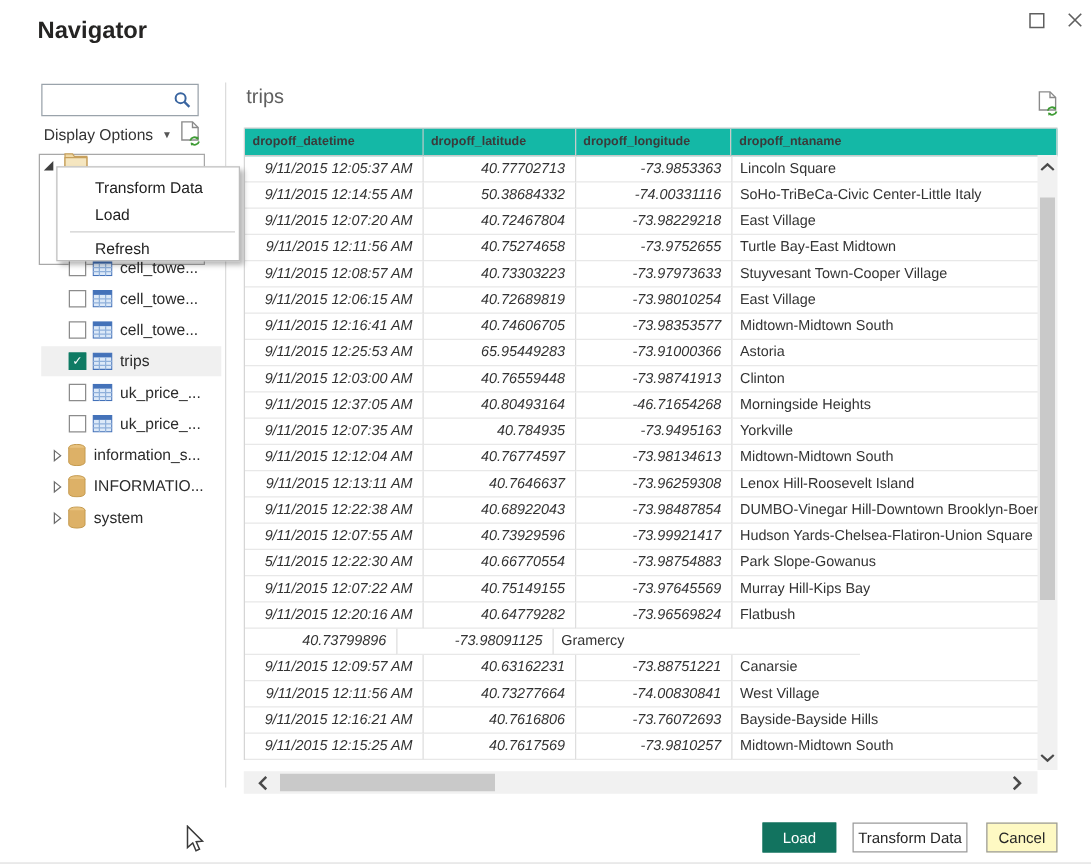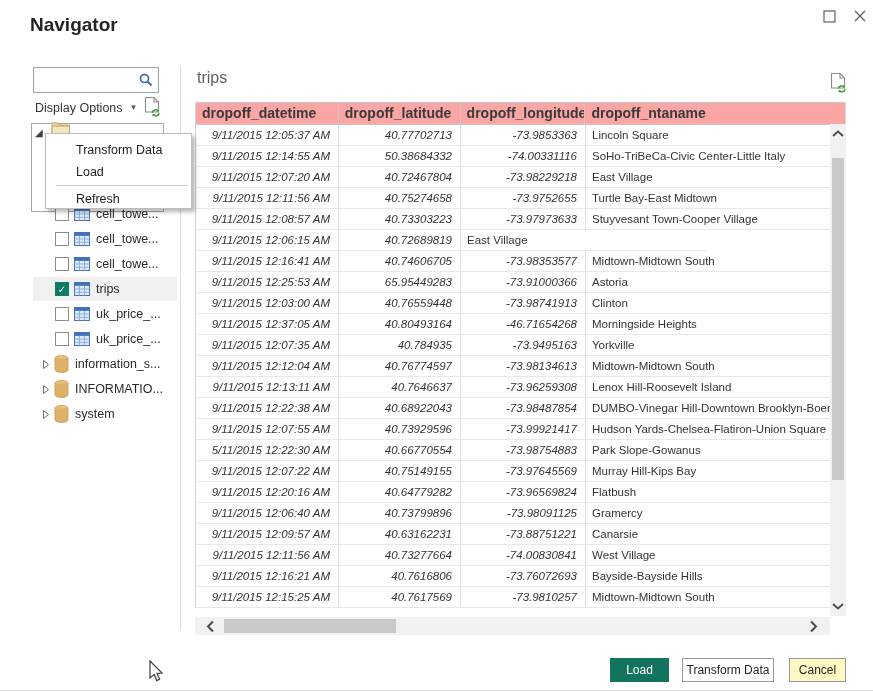--- a/index.html
+++ b/index.html
@@ -44,22 +44,22 @@
   
   .ctx-menu { left:45px; top:133px; width:147px; height:76px; background:#fff; border:1px solid #bdbdbd;
     box-shadow:3px 3px 4px rgba(0,0,0,0.28); padding-top:5px; z-index:30; }
   .ctx-item { height:22px; line-height:22px; padding-left:30px; font-size:12.5px; color:#1e1e1e; cursor:default; }
   .ctx-sep { border-top:1px solid #d0d0d0; margin:2px 3px 2px 10px; }
 
   
   .prev-title { left:197px; top:69px; font-size:16px; color:#5f5f5f; }
   .tbl { left:195px; top:102px; width:651px; border-left:1px solid #d5d5d5; }
   .thead { display:flex; border-top:1px solid #c9c9c9; }
-  .hcell { height:22px; line-height:21px; background:#fca5a5; border-bottom:1px solid #c9c9c9; border-right:1px solid #c9c9c9;
-    font-size:14px; font-weight:700; color:#3a3a3a; padding:0 6px; white-space:nowrap; overflow:hidden; }
+  .hcell { height:22px; line-height:21px; background:#14b8a6; border-bottom:1px solid #c9c9c9; border-right:1px solid #c9c9c9;
+    font-size:10px; font-weight:700; color:#3a3a3a; padding:0 6px; white-space:nowrap; overflow:hidden; }
   .h0{width:143px;} .h1{width:122px;} .h2{width:125px;} .h3{width:261px; border-right:1px solid #d9d9d9;}
   .trow { display:flex; }
   .cell { height:21px; line-height:20px; border-bottom:1px solid #e8e8e8; border-right:1px solid #dedede;
     font-size:11.5px; padding:0 8px; white-space:nowrap; overflow:hidden; color:#333; }
   .c0 { width:143px; text-align:right; font-style:italic; }
   .c1 { width:122px; text-align:right; font-style:italic; }
   .c2 { width:125px; text-align:right; font-style:italic; }
   .c3 { width:245px; text-align:left; padding-left:6px; border-right:none; }
 
   
@@ -298,20 +298,21 @@
         </div>
         <div class="trow">
           <div class="cell c0">9/11/2015 12:08:57 AM</div>
           <div class="cell c1">40.73303223</div>
           <div class="cell c2">-73.97973633</div>
           <div class="cell c3">Stuyvesant Town-Cooper Village</div>
         </div>
         <div class="trow">
           <div class="cell c0">9/11/2015 12:06:15 AM</div>
           <div class="cell c1">40.72689819</div>
+          <div class="cell c2">-73.98010254</div>
           <div class="cell c3">East Village</div>
         </div>
         <div class="trow">
           <div class="cell c0">9/11/2015 12:16:41 AM</div>
           <div class="cell c1">40.74606705</div>
           <div class="cell c2">-73.98353577</div>
           <div class="cell c3">Midtown-Midtown South</div>
         </div>
         <div class="trow">
           <div class="cell c0">9/11/2015 12:25:53 AM</div>
@@ -373,21 +374,20 @@
           <div class="cell c2">-73.97645569</div>
           <div class="cell c3">Murray Hill-Kips Bay</div>
         </div>
         <div class="trow">
           <div class="cell c0">9/11/2015 12:20:16 AM</div>
           <div class="cell c1">40.64779282</div>
           <div class="cell c2">-73.96569824</div>
           <div class="cell c3">Flatbush</div>
         </div>
         <div class="trow">
-          <div class="cell c0">9/11/2015 12:06:40 AM</div>
           <div class="cell c1">40.73799896</div>
           <div class="cell c2">-73.98091125</div>
           <div class="cell c3">Gramercy</div>
         </div>
         <div class="trow">
           <div class="cell c0">9/11/2015 12:09:57 AM</div>
           <div class="cell c1">40.63162231</div>
           <div class="cell c2">-73.88751221</div>
           <div class="cell c3">Canarsie</div>
         </div>

